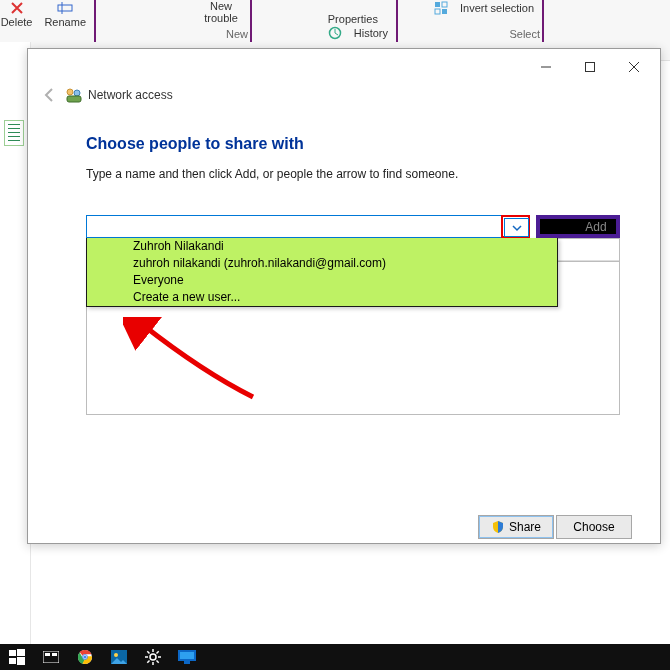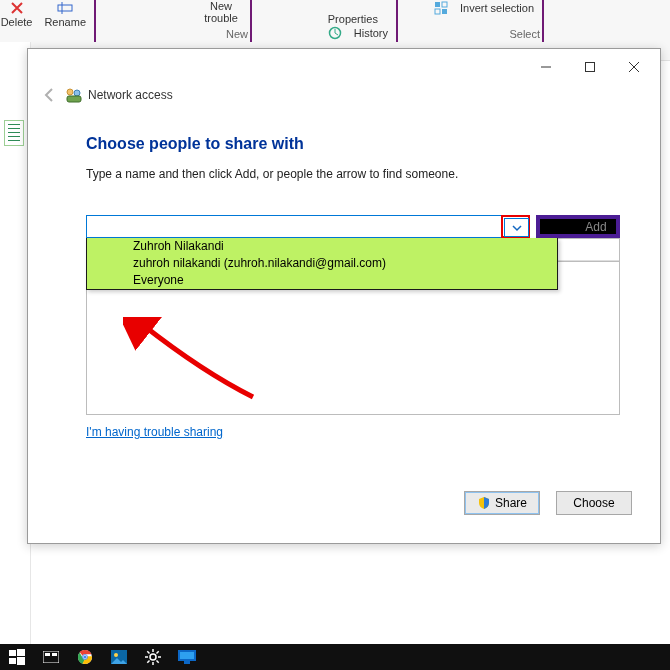--- a/index.html
+++ b/index.html
@@ -163,22 +163,22 @@
     border:1px solid #bcbcbc;
     pointer-events:none;
   }
   .trouble-link {
     color:#0066cc; text-decoration:underline;
     font-size:12px;
     position:absolute; left:0; top:210px;
     cursor:pointer;
   }
   .footer-btns {
-    position:absolute; right:28px; bottom:28px;
-    display:flex; gap:16px;margin-top:20px;
+    position:absolute; right:28px; bottom:4px;
+    display:flex; gap:2px;margin-top:20px;
   }
   .win-btn {
     min-width:76px; height:24px;
     border:1px solid #a7a7a7;
     background:#eaeaea;
     font-size:12px;
     display:flex; align-items:center; justify-content:center; gap:4px;
     padding:0 10px;
   }
   .win-btn.primary { box-shadow: inset 0 0 0 1px #8ec2ef; }
@@ -328,23 +328,23 @@
         <button class="add-btn" disabled="">Add</button>
       </div>
 
       <div class="outer-list-border"></div>
       <div class="level-header">Level</div>
 
       <div class="dropdown-list" style="position:absolute; top:23px; left:0;">
         <div class="dd-item">Zuhroh Nilakandi</div>
         <div class="dd-item">zuhroh nilakandi (zuhroh.nilakandi@gmail.com)</div>
         <div class="dd-item">Everyone</div>
-      </div>
-
-      <a class="trouble-link">I'm having trouble sharing</a>
+        <div class="dd-item">Create a new user...</div>
+      </div>
+
     </div>
   </div>
 
   <svg class="red-arrow" width="150" height="90" viewBox="0 0 150 90">
     <defs>
       <marker id="ah" markerWidth="12" markerHeight="12" refX="2" refY="5" orient="auto">
         <path d="M0 0 L10 5 L0 10 Z" fill="#e80000"></path>
       </marker>
     </defs>
     <path d="M130 80 Q80 55 20 8" stroke="#e80000" stroke-width="5" fill="none" marker-end="url(#ah)"></path>

